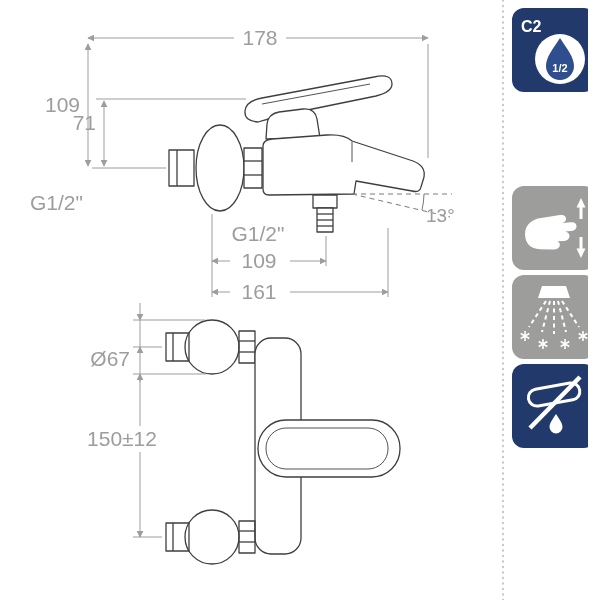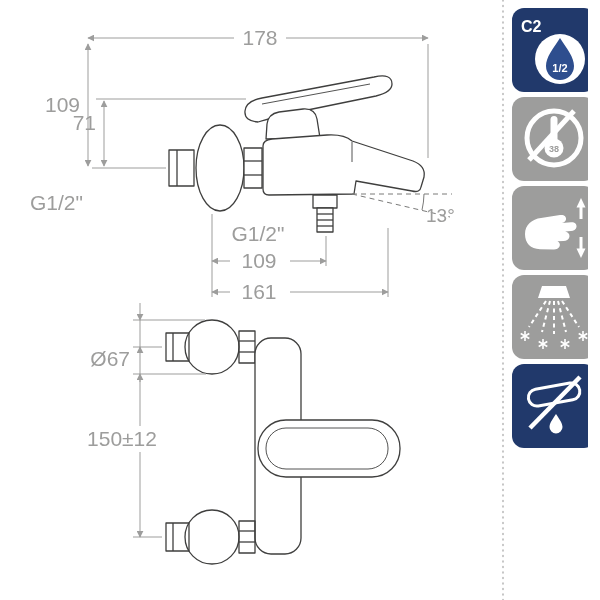--- a/index.html
+++ b/index.html
@@ -115,30 +115,20 @@
   <div class="icon" style="top:8px">
     <svg viewBox="0 0 84 84" width="84" height="84">
       <rect x="0" y="0" width="84" height="84" rx="12" fill="#21396b"></rect>
       <text x="9" y="24" font-size="16" font-weight="bold" fill="#ffffff">C2</text>
       <circle cx="48" cy="51" r="25" fill="#ffffff"></circle>
       <path d="M48 30 C41 41 34 49 34 58 A14 14 0 0 0 62 58 C62 49 55 41 48 30 Z" fill="#2e4e8e"></path>
       <text x="48" y="64" font-size="11" font-weight="bold" fill="#ffffff" text-anchor="middle">1/2</text>
     </svg>
   </div>
 
-  <div class="icon" style="top:97px">
-    <svg viewBox="0 0 84 84" width="84" height="84">
-      <rect x="0" y="0" width="84" height="84" rx="12" fill="#9d9d9c"></rect>
-      <circle cx="42" cy="41" r="27" stroke="#ffffff" stroke-width="5" fill="none"></circle>
-      <rect x="38.5" y="19" width="7" height="26" rx="3.5" fill="#ffffff"></rect>
-      <circle cx="42" cy="51" r="9.5" fill="#ffffff"></circle>
-      <text x="42" y="54.5" font-size="9" font-weight="bold" fill="#9d9d9c" text-anchor="middle">38</text>
-      <line x1="62" y1="14" x2="17" y2="63" stroke="#ffffff" stroke-width="5"></line>
-    </svg>
-  </div>
 
   <div class="icon" style="top:186px">
     <svg viewBox="0 0 84 84" width="84" height="84">
       <rect x="0" y="0" width="84" height="84" rx="12" fill="#9d9d9c"></rect>
       <path fill="#ffffff" d="M13 48 C13 39 20 33 29 32 L48 29 C52 28.4 54.5 30.5 54 33.5 C53.6 35.4 52 36.6 50 37 L59 36.2 C62.6 35.9 65 38 64.5 41 C64 43.6 61.6 44.9 59 45.1 L53 45.6 C56 46.2 58 48.2 57.4 51 C56.8 53.6 54.2 54.9 51.6 55 L45.5 55.3 C47.5 56.3 48.5 58.4 47.5 60.6 C46.6 62.7 44.4 63.5 42 63.5 L28 63.2 C18.5 63 13 57 13 48 Z"></path>
       <g stroke="#ffffff" stroke-width="3" fill="#ffffff">
         <line x1="69" y1="33" x2="69" y2="20"></line>
         <polygon points="64.5,21.5 73.5,21.5 69,12" stroke="none"></polygon>
         <line x1="69" y1="51" x2="69" y2="64"></line>
         <polygon points="64.5,62.5 73.5,62.5 69,72" stroke="none"></polygon>

